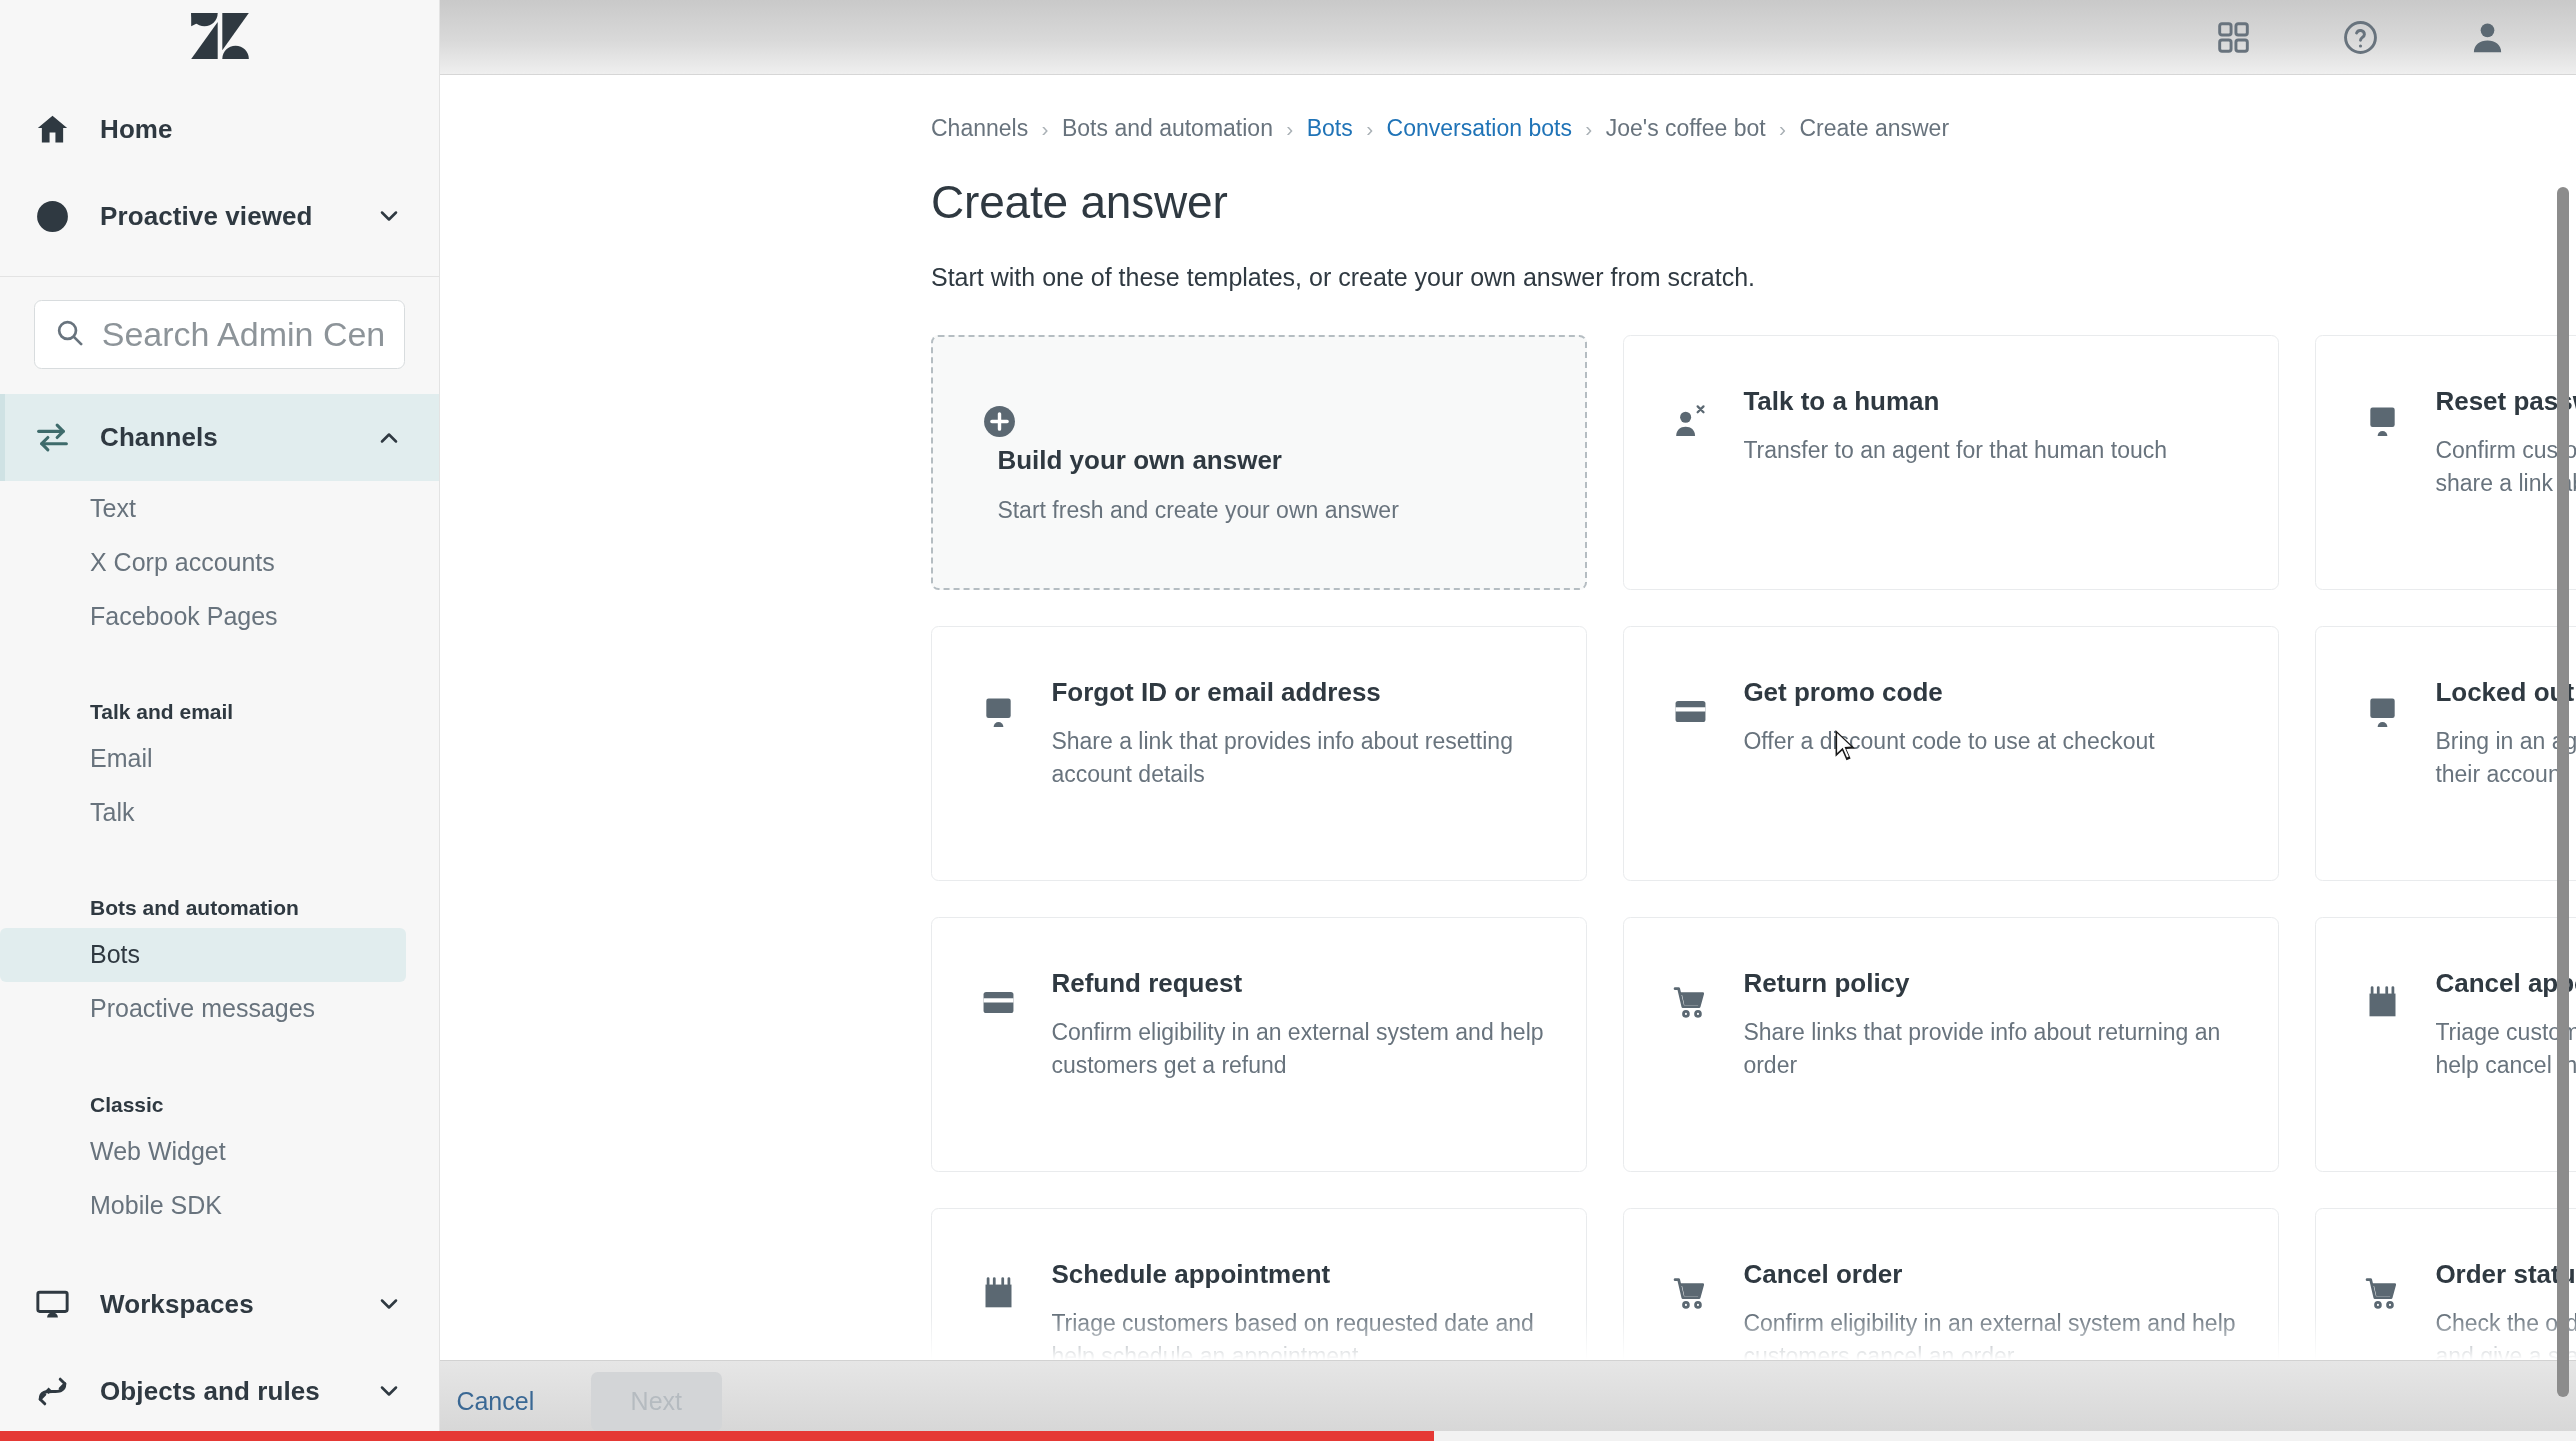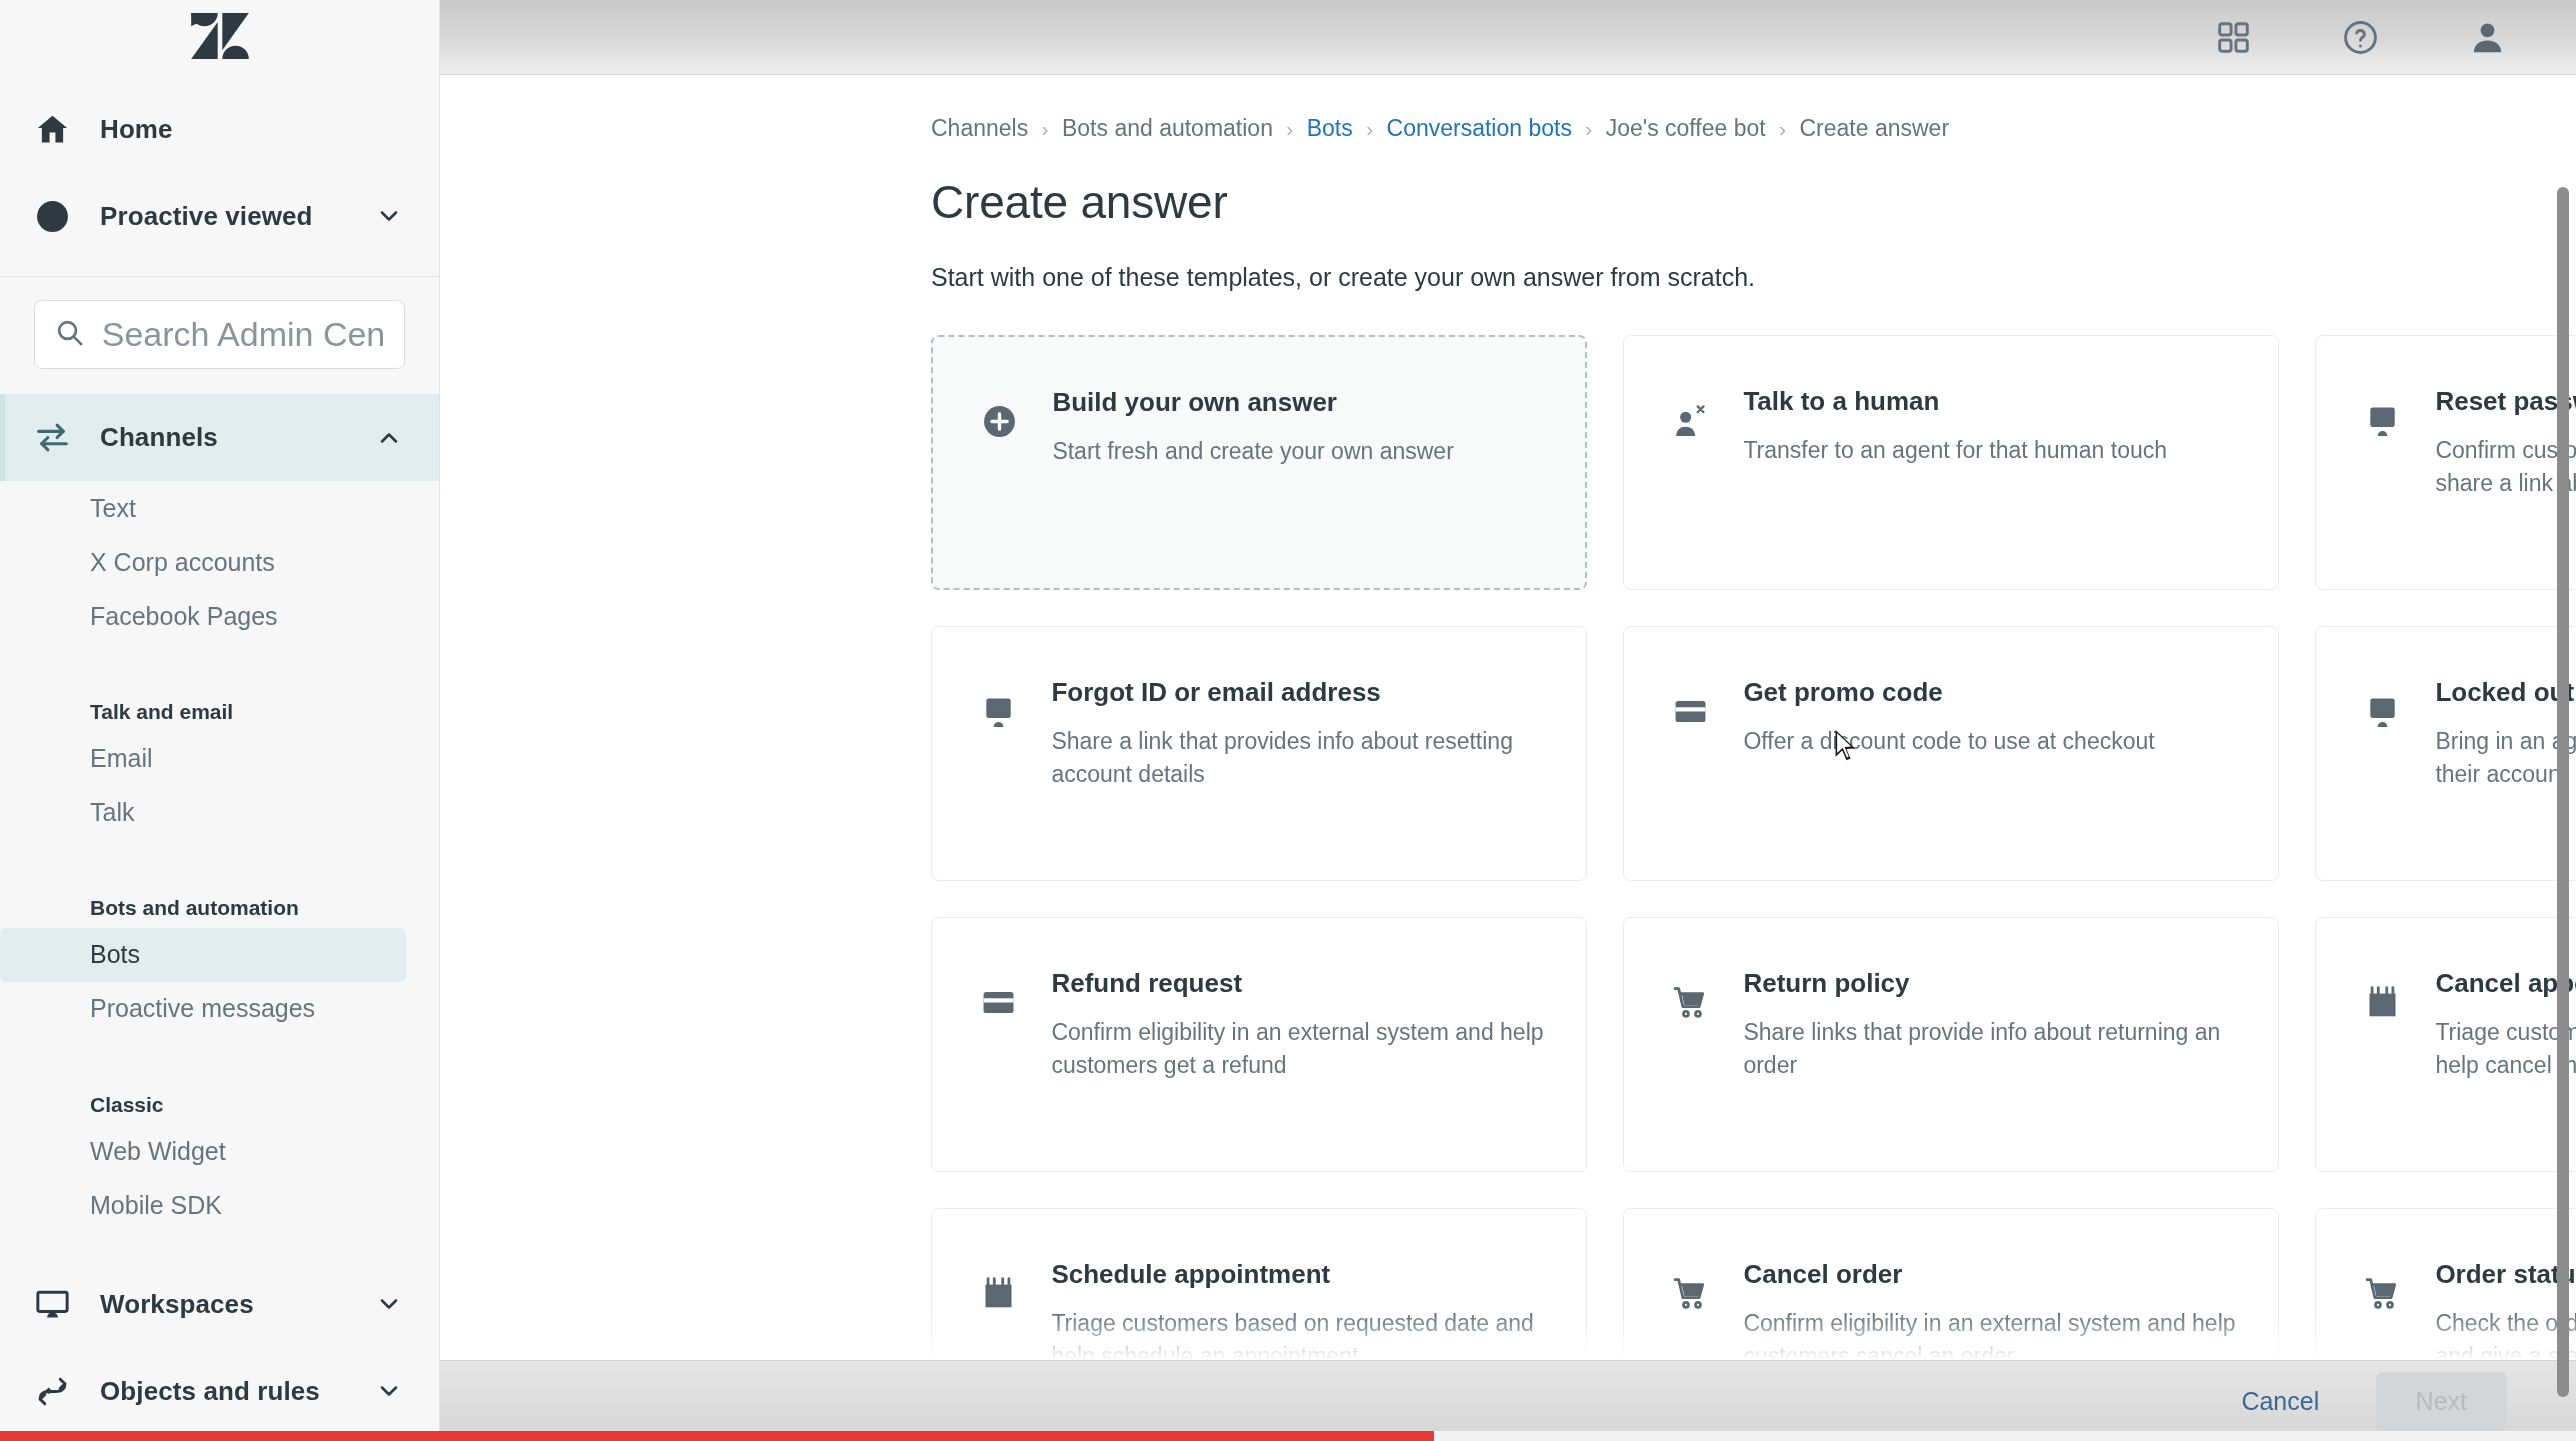--- a/index.html
+++ b/index.html
@@ -209,20 +209,21 @@
     border: 1.5px solid #e9ebed;
     border-radius: 7.5px;
     background: #fff;
     display: flex;
     padding: 46px 33px 0 39px;
     cursor: pointer;
   }
   .card.dashed {
     border: 2.2px dashed #b5bdc2;
     background: #f8f9f9;
+    flex-direction: column;
   }
   .card .c-ico {
     width: 55px;
     flex: 0 0 55px;
     padding-top: 19.4px;
     display: flex;
     justify-content: center;
   }
   .card .c-ico svg { width: 39px; height: 39px; display:block; }
   .card .c-body { padding-left: 25.4px; padding-top: 4.5px; }
@@ -242,21 +243,21 @@
 
   
   .footer {
     position: absolute;
     left: 0; right: 0; bottom: 0;
     height: 81px;
     background: linear-gradient(#e6e6e6, #d5d5d5);
     border-top: 1.5px solid #d2d2d2;
     display: flex;
     align-items: center;
-    justify-content: flex-end;
+    justify-content: flex-start;
     padding-right: 69px;
     gap: 40px;
     z-index: 5;
   }
   .btn-cancel {
     font-size: 25px;
     color: #3a6894;
     background: transparent;
     border: 0;
     cursor: pointer;

